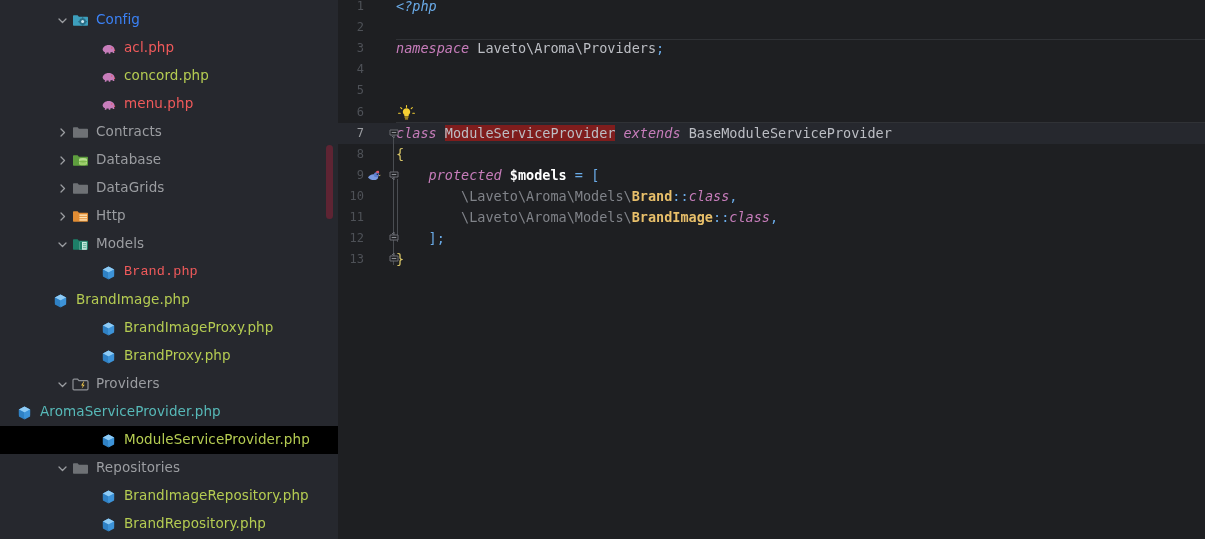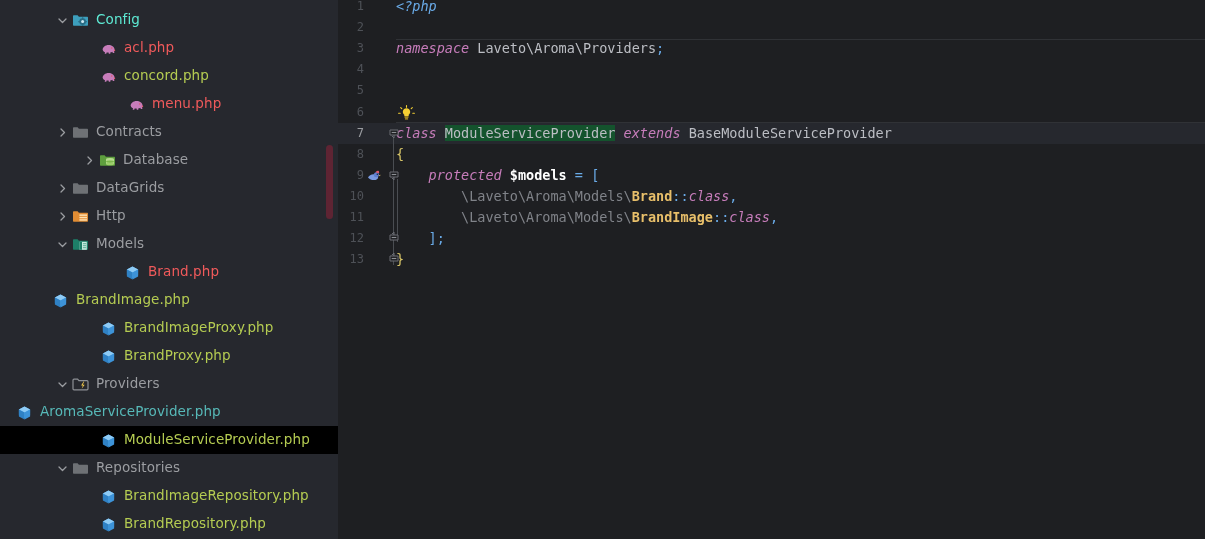--- a/index.html
+++ b/index.html
@@ -102,21 +102,21 @@
   }
 
   
   .t-kw    { color:#c77dbb; font-style:italic; }
   .t-punc  { color:#6aabe8; }
   .t-var   { color:#ffffff; font-weight:bold; }
   .t-cls   { color:#e8bf6a; font-weight:bold; }
   .t-ns    { color:#808389; }
   .t-brace { color:#d9c668; }
   .t-ident { color:#bcbec4; }
-  .t-hl-ident { color:#bcbec4; background:#14532d; }
+  .t-hl-ident { color:#bcbec4; background:#7f1d1d; }
   .t-php   { color:#6aabe8; font-style:italic; }
 
   
   .fold { position:absolute; width:16px; height:21.1px; }
   .fold svg { display:block; }
   .foldline {
     position:absolute;
     left:7px; width:1px;
     background:#4a4d52;
   }
@@ -138,21 +138,21 @@
             <svg width="17" height="17" viewBox="0 0 17 17">
               <path d="M1 4.2c0-.6.4-1 1-1h3.6l1.3 1.5H15c.6 0 1 .4 1 1v7.1c0 .6-.4 1-1 1H2c-.6 0-1-.4-1-1z" fill="#3d9fbd"></path>
               <circle cx="10.6" cy="9.6" r="3.4" fill="#2a6d85"></circle>
               <circle cx="10.6" cy="9.6" r="1.5" fill="#cfe9f2"></circle>
               <rect x="10" y="5.3" width="1.3" height="2" fill="#2a6d85"></rect>
               <rect x="10" y="11.9" width="1.3" height="2" fill="#2a6d85"></rect>
               <rect x="6.3" y="9" width="2" height="1.3" fill="#2a6d85"></rect>
               <rect x="12.9" y="9" width="2" height="1.3" fill="#2a6d85"></rect>
             </svg>
           </span>
-          <span class="label" style="color:#5eead4">Config</span>
+          <span class="label" style="color:#3b82f6">Config</span>
         </div>
         <div class="tree-row" style="position:absolute;left:0;right:0;top:34px;padding-left:84px;">
           <span class="arrow none"></span>
           <span class="ficon">
             <svg width="17" height="17" viewBox="0 0 17 17">
               <path d="M2.6 10.2c0-3 2.6-5.2 6-5.2 3.1 0 5.6 1.7 5.9 4 .1.8-.1 1.5-.5 2.1l.4 1.8h-1.6l-.4-1.1c-.6.3-1.4.5-2.2.6l.2 1.4h-1.6l-.2-1.3H6.6l-.3 1.3H4.7l.3-1.6c-1.5-.7-2.4-1.9-2.4-3.3z" fill="#c77dbb"></path>
               <circle cx="11.7" cy="8" r="0.8" fill="#e05a6e"></circle>
               <path d="M13.8 9.5c.9-.2 1.5.3 1.4 1-.1.6-.7.9-1.3.7z" fill="#e05a6e"></path>
             </svg>
           </span>
@@ -162,21 +162,21 @@
           <span class="arrow none"></span>
           <span class="ficon">
             <svg width="17" height="17" viewBox="0 0 17 17">
               <path d="M2.6 10.2c0-3 2.6-5.2 6-5.2 3.1 0 5.6 1.7 5.9 4 .1.8-.1 1.5-.5 2.1l.4 1.8h-1.6l-.4-1.1c-.6.3-1.4.5-2.2.6l.2 1.4h-1.6l-.2-1.3H6.6l-.3 1.3H4.7l.3-1.6c-1.5-.7-2.4-1.9-2.4-3.3z" fill="#c77dbb"></path>
               <circle cx="11.7" cy="8" r="0.8" fill="#e05a6e"></circle>
               <path d="M13.8 9.5c.9-.2 1.5.3 1.4 1-.1.6-.7.9-1.3.7z" fill="#e05a6e"></path>
             </svg>
           </span>
           <span class="label" style="color:#b5cc52">concord.php</span>
         </div>
-        <div class="tree-row" style="position:absolute;left:0;right:0;top:90px;padding-left:84px;margin-left:28px;">
+        <div class="tree-row" style="position:absolute;left:0;right:0;top:90px;padding-left:84px;">
           <span class="arrow none"></span>
           <span class="ficon">
             <svg width="17" height="17" viewBox="0 0 17 17">
               <path d="M2.6 10.2c0-3 2.6-5.2 6-5.2 3.1 0 5.6 1.7 5.9 4 .1.8-.1 1.5-.5 2.1l.4 1.8h-1.6l-.4-1.1c-.6.3-1.4.5-2.2.6l.2 1.4h-1.6l-.2-1.3H6.6l-.3 1.3H4.7l.3-1.6c-1.5-.7-2.4-1.9-2.4-3.3z" fill="#c77dbb"></path>
               <circle cx="11.7" cy="8" r="0.8" fill="#e05a6e"></circle>
               <path d="M13.8 9.5c.9-.2 1.5.3 1.4 1-.1.6-.7.9-1.3.7z" fill="#e05a6e"></path>
             </svg>
           </span>
           <span class="label" style="color:#f05a5b">menu.php</span>
         </div>
@@ -186,21 +186,21 @@
               <path d="M5 3l3.5 3.5L5 10" fill="none" stroke="#9b9da1" stroke-width="1.3" stroke-linecap="round" stroke-linejoin="round"></path>
             </svg>
           </span>
           <span class="ficon">
             <svg width="17" height="17" viewBox="0 0 17 17">
               <path d="M1 4.2c0-.6.4-1 1-1h3.6l1.3 1.5H15c.6 0 1 .4 1 1v7.1c0 .6-.4 1-1 1H2c-.6 0-1-.4-1-1z" fill="#6e7175"></path>
             </svg>
           </span>
           <span class="label" style="color:#9b9da1">Contracts</span>
         </div>
-        <div class="tree-row" style="position:absolute;left:0;right:0;top:146px;padding-left:56px;margin-left:27px;">
+        <div class="tree-row" style="position:absolute;left:0;right:0;top:146px;padding-left:56px;">
           <span class="arrow">
             <svg width="13" height="13" viewBox="0 0 13 13">
               <path d="M5 3l3.5 3.5L5 10" fill="none" stroke="#9b9da1" stroke-width="1.3" stroke-linecap="round" stroke-linejoin="round"></path>
             </svg>
           </span>
           <span class="ficon">
             <svg width="17" height="17" viewBox="0 0 17 17">
               <path d="M1 4.2c0-.6.4-1 1-1h3.6l1.3 1.5H15c.6 0 1 .4 1 1v7.1c0 .6-.4 1-1 1H2c-.6 0-1-.4-1-1z" fill="#5e9e3e"></path>
               <ellipse cx="11" cy="7.4" rx="4" ry="1.3" fill="#b7dc8f"></ellipse>
               <rect x="7" y="7.4" width="8" height="4.6" fill="#b7dc8f"></rect>
@@ -250,21 +250,21 @@
               <path d="M1 4.2c0-.6.4-1 1-1h3.6l1.3 1.5H15c.6 0 1 .4 1 1v7.1c0 .6-.4 1-1 1H2c-.6 0-1-.4-1-1z" fill="#1d7f68"></path>
               <rect x="7.6" y="5.8" width="7.2" height="8" fill="#c9ece1"></rect>
               <rect x="7.6" y="5.8" width="2.4" height="8" fill="#1d7f68"></rect>
               <rect x="10.9" y="7.2" width="3.3" height="1" fill="#5aa892"></rect>
               <rect x="10.9" y="9.2" width="3.3" height="1" fill="#5aa892"></rect>
               <rect x="10.9" y="11.2" width="3.3" height="1" fill="#5aa892"></rect>
             </svg>
           </span>
           <span class="label" style="color:#9b9da1">Models</span>
         </div>
-        <div class="tree-row" style="position:absolute;left:0;right:0;top:258px;padding-left:108px;">
+        <div class="tree-row" style="position:absolute;left:0;right:0;top:258px;padding-left:84px;font-family:Liberation Mono, monospace;">
           <span class="arrow none"></span>
           <span class="ficon">
             <svg width="17" height="17" viewBox="0 0 17 17">
               <path d="M8.5 2.4l5.6 3v5.9l-5.6 3.1-5.6-3.1V5.4z" fill="#4aa3e8"></path>
               <path d="M8.5 2.4l5.6 3-5.6 3.1-5.6-3.1z" fill="#8ecbf5"></path>
               <path d="M8.5 8.5v7l-5.6-3.1V5.4z" fill="#2f81c4"></path>
               <path d="M8.5 8.5v7l5.6-3.1V5.4z" fill="#3d93d8"></path>
             </svg>
           </span>
           <span class="label" style="color:#f05a5b">Brand.php</span>

